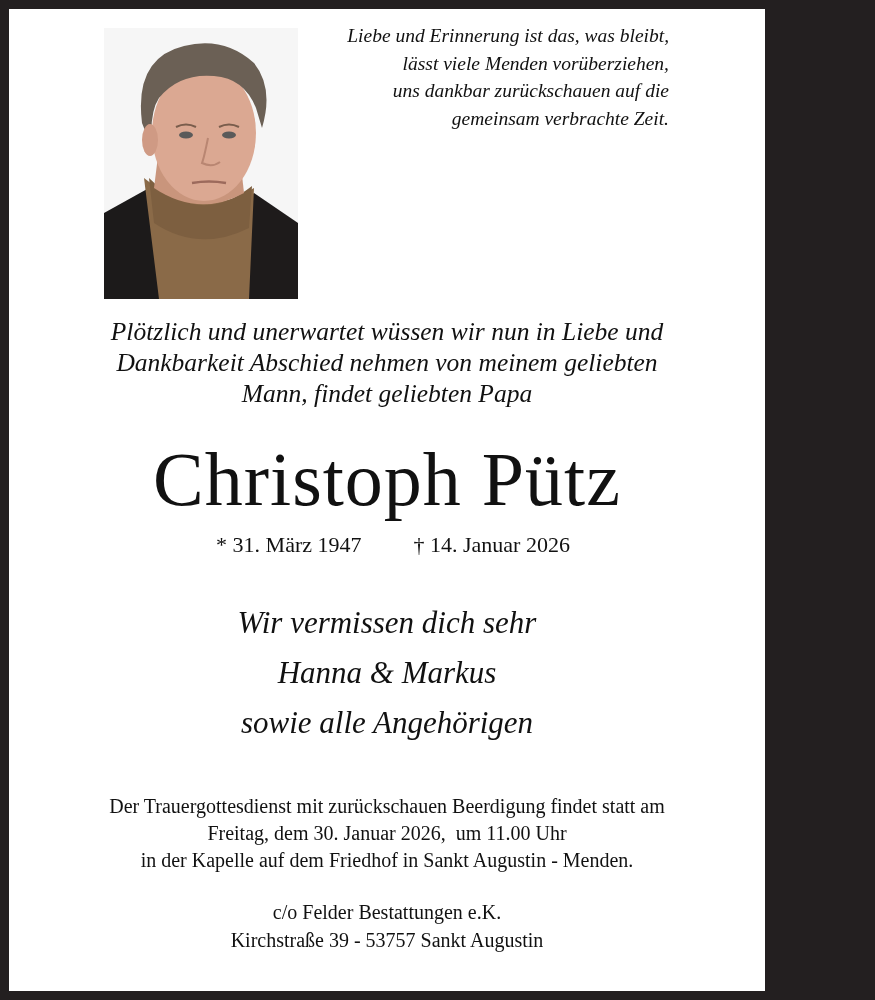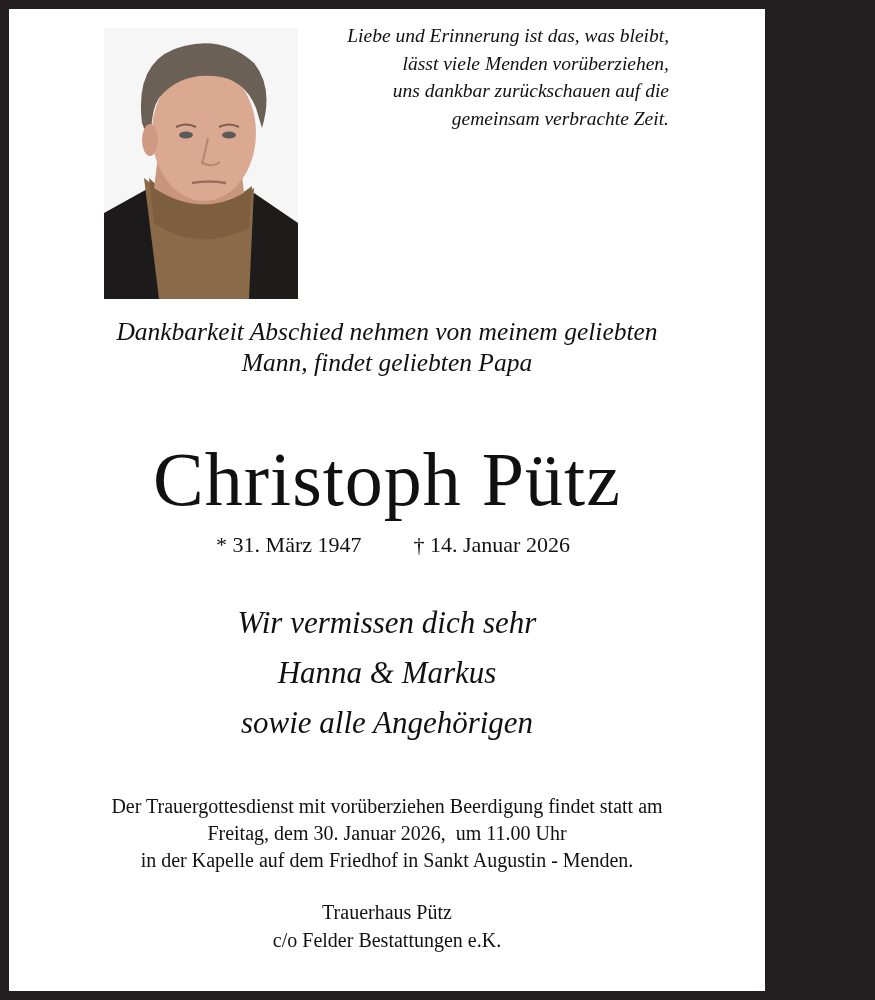--- a/index.html
+++ b/index.html
@@ -121,40 +121,41 @@
   </div>
 
   <div class="poem">
     <div>Liebe und Erinnerung ist das, was bleibt,</div>
     <div>lässt viele Menden vorüberziehen,</div>
     <div>uns dankbar zurückschauen auf die</div>
     <div>gemeinsam verbrachte Zeit.</div>
   </div>
 
   <div class="intro">
+    <div>Plötzlich und unerwartet wüssen wir nun in Liebe und</div>
     <div>Dankbarkeit Abschied nehmen von meinem geliebten</div>
     <div>Mann, findet geliebten Papa</div>
   </div>
 
   <div class="name">Christoph Pütz</div>
 
   <div class="dates">
     <span>* 31. März 1947</span><span class="sep"></span><span>† 14. Januar 2026</span>
   </div>
 
   <div class="family">
     <div>Wir vermissen dich sehr</div>
     <div>Hanna &amp; Markus</div>
     <div>sowie alle Angehörigen</div>
   </div>
 
   <div class="service">
-    <div>Der Trauergottesdienst mit vorüberziehen Beerdigung findet statt am</div>
+    <div>Der Trauergottesdienst mit zurückschauen Beerdigung findet statt am</div>
     <div style="white-space: pre;">Freitag, dem 30. Januar 2026,  um 11.00 Uhr</div>
     <div>in der Kapelle auf dem Friedhof in Sankt Augustin - Menden.</div>
   </div>
 
   <div class="address">
-    <div>Trauerhaus Pütz</div>
     <div>c/o Felder Bestattungen e.K.</div>
+    <div>Kirchstraße 39 - 53757 Sankt Augustin</div>
   </div>
 
 </div>
 
 </body></html>

